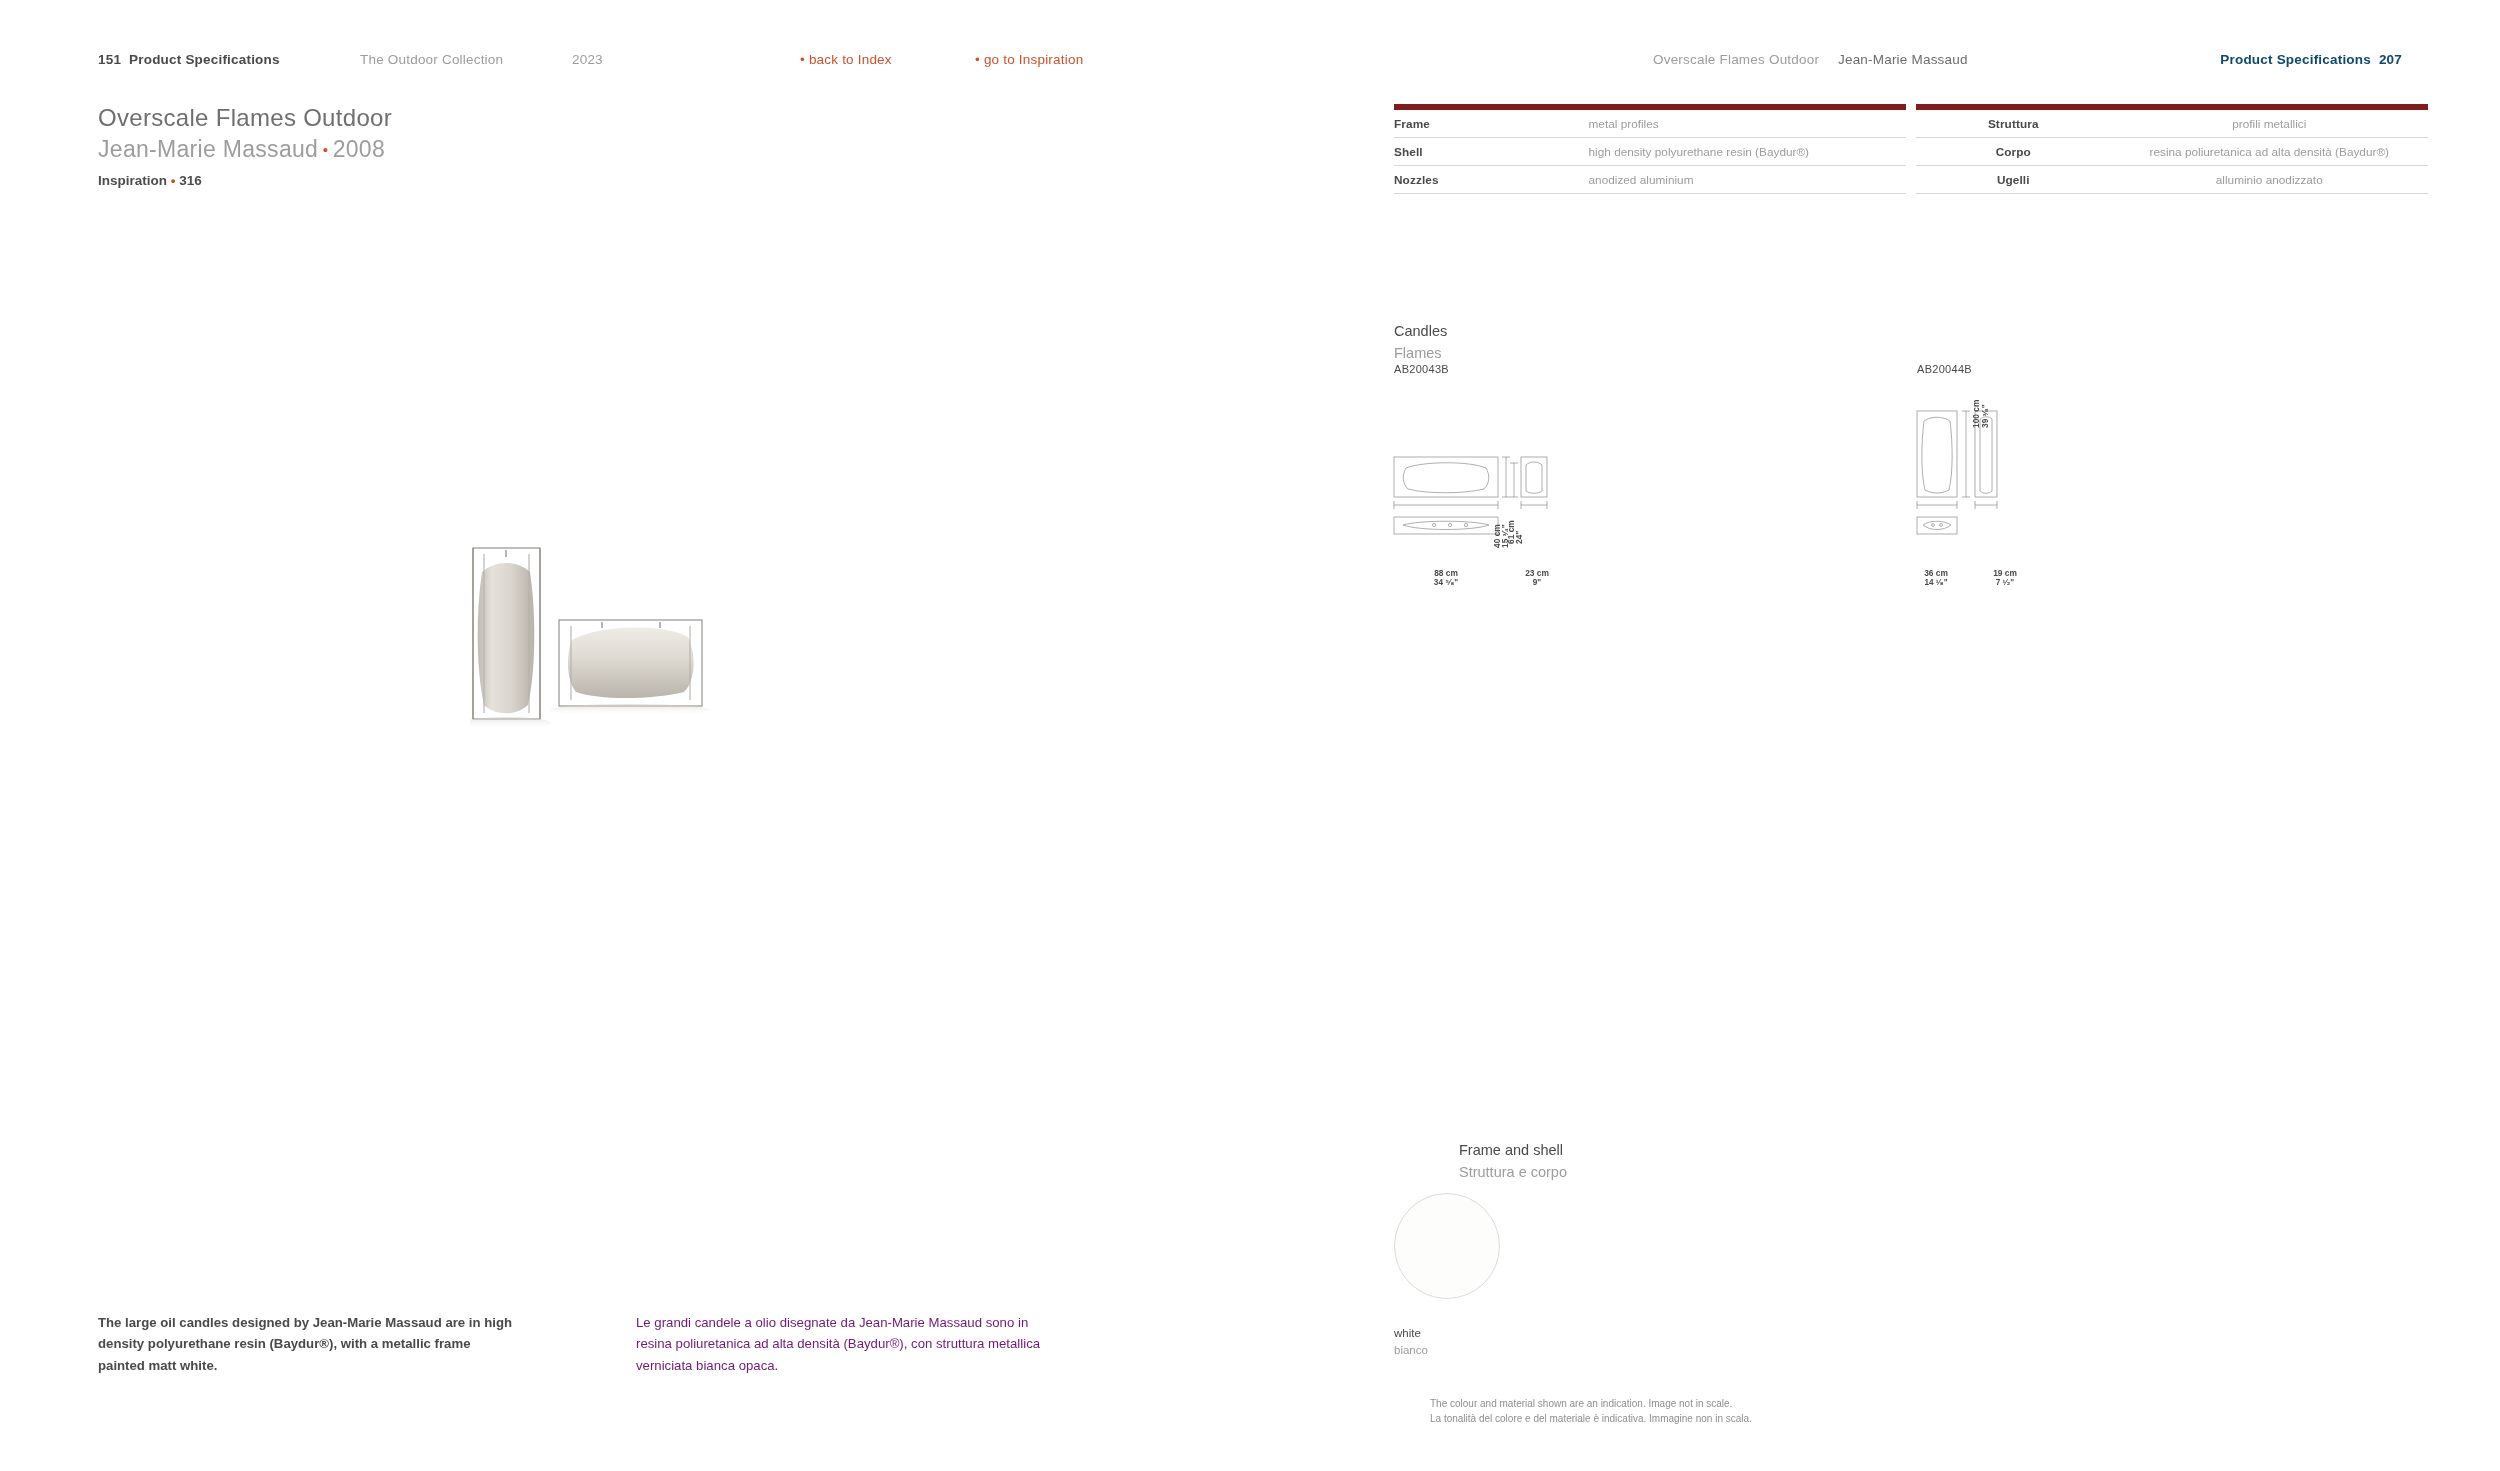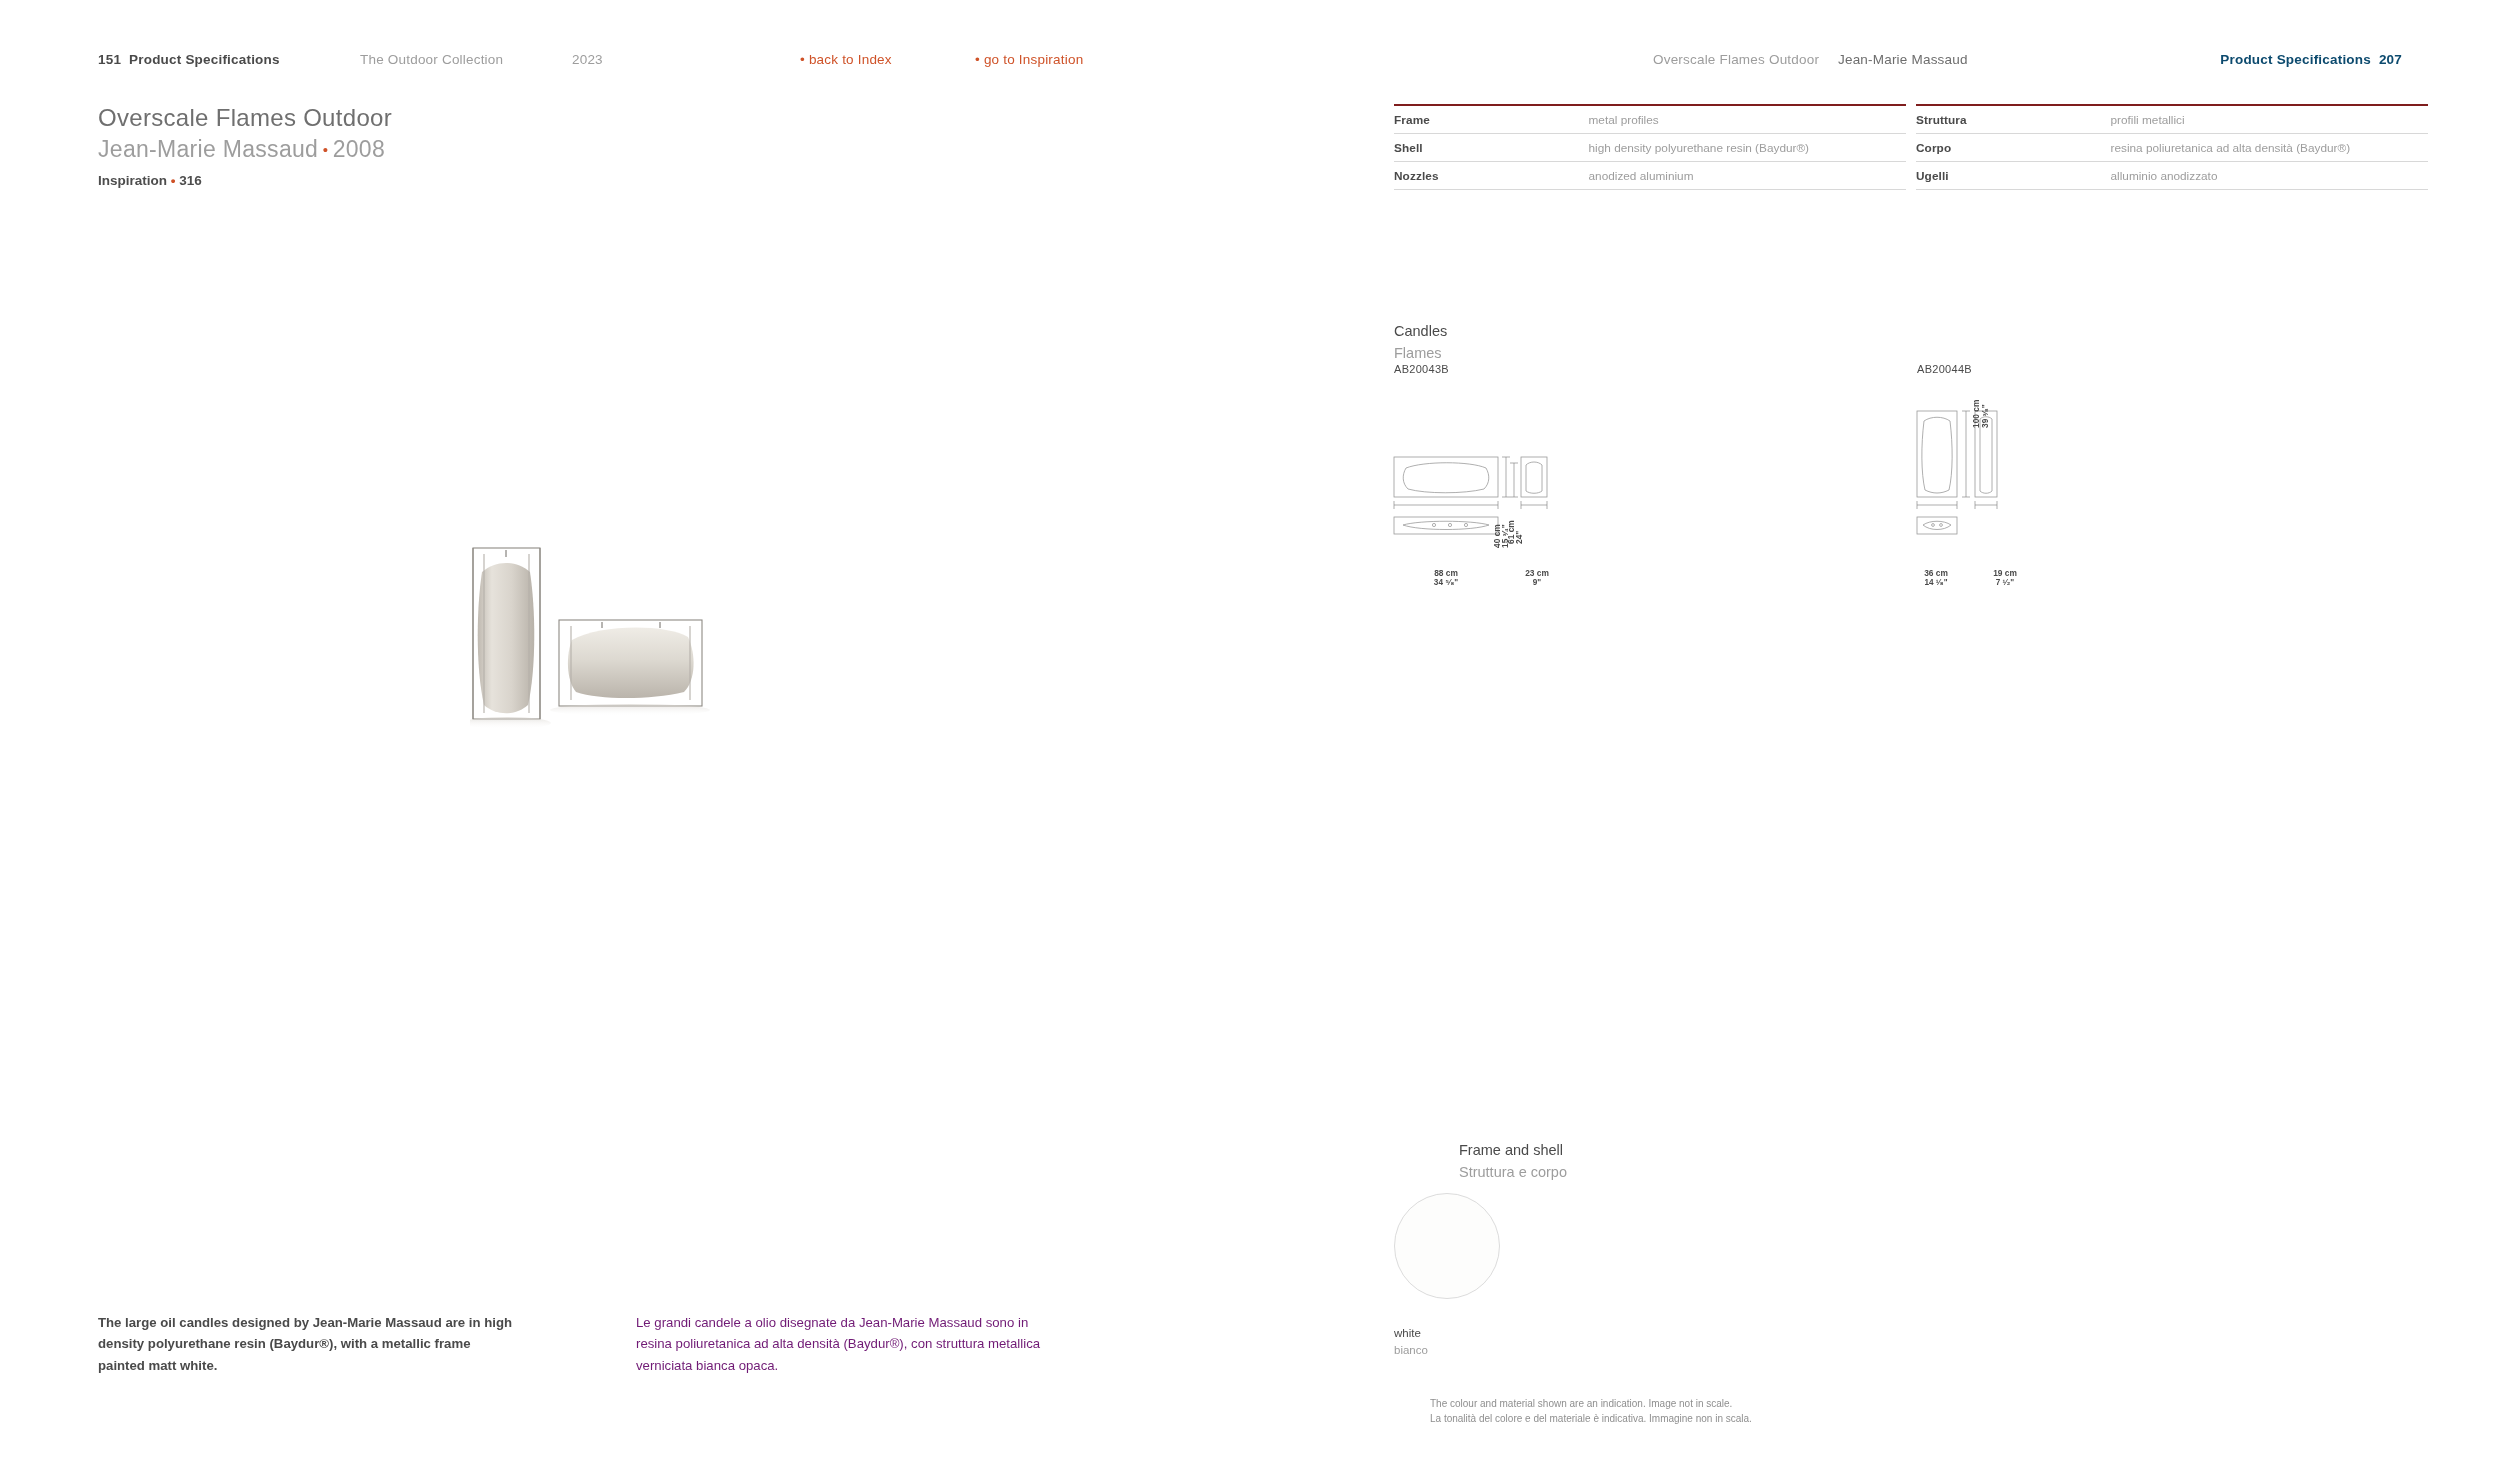--- a/index.html
+++ b/index.html
@@ -77,28 +77,28 @@
   #desc-en { left: 98px;  color: #4a4a4a; font-weight: bold; }
   #desc-it { left: 625px; color: #701a75; margin-left: 11px; }
 
   
   .spec-table {
     position: absolute;
     top: 104px;
     font-size: 11.8px;
   }
   #spec-en { left: 1394px; width: 512px; }
-  #spec-it { left: 1916px; width: 512px; }
+  #spec-it { left: 1916px; width: 512px; text-align: center; }
   .spec-table table { width: 100%; border-collapse: collapse; }
   .spec-table td {
     border-bottom: 1px solid #d8d8d8;
     padding: 7px 0 6px 0;
     vertical-align: top;
   }
-  .spec-table tr:first-child td { border-top: 2px solid #7f1d1d; }
+  .spec-table tr:first-child td { border-top: 6px solid #7f1d1d; }
   .spec-label { width: 38%; color: #4a4a4a; font-weight: bold; letter-spacing: .1px; }
   .spec-value { color: #9d9d9d; }
 
   
   #candles-heading {
     position: absolute;
     left: 1394px;
     top: 283px;
     font-size: 14.5px;
     line-height: 1.5;

